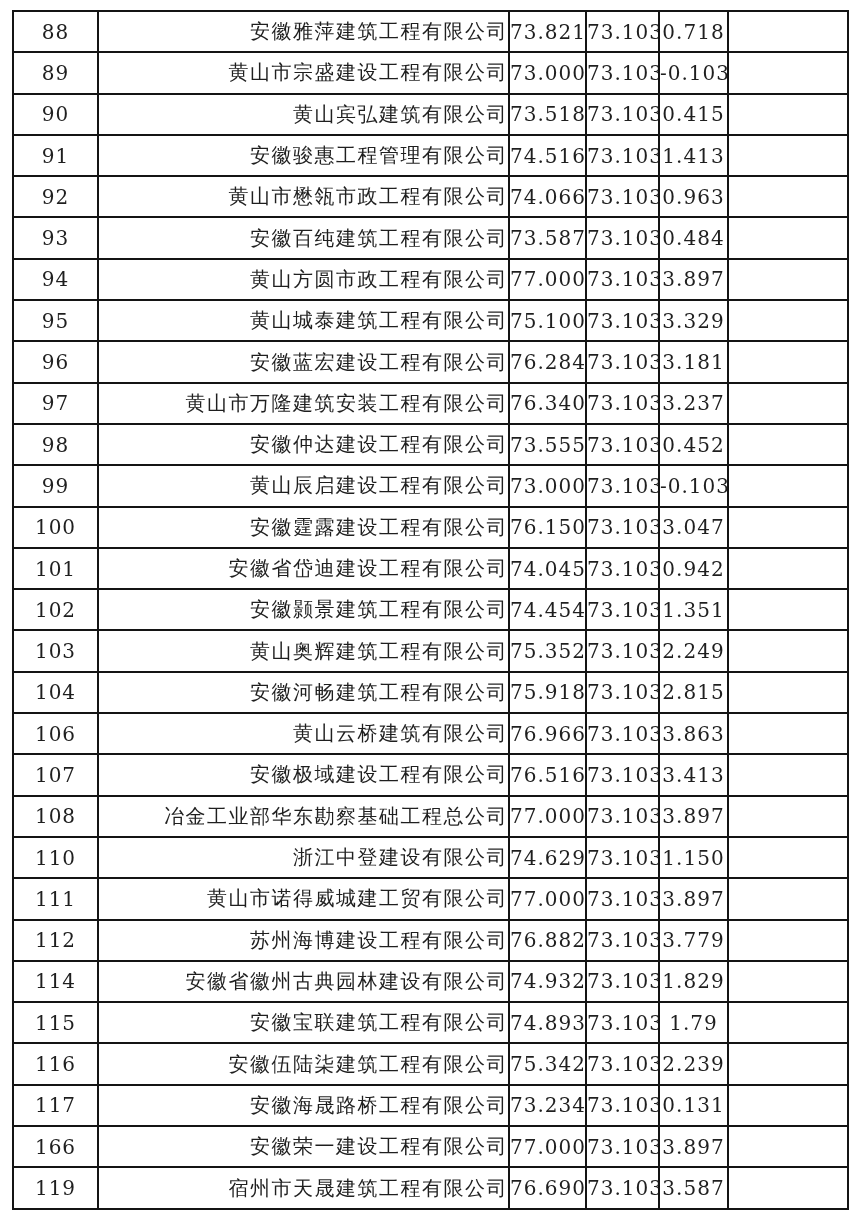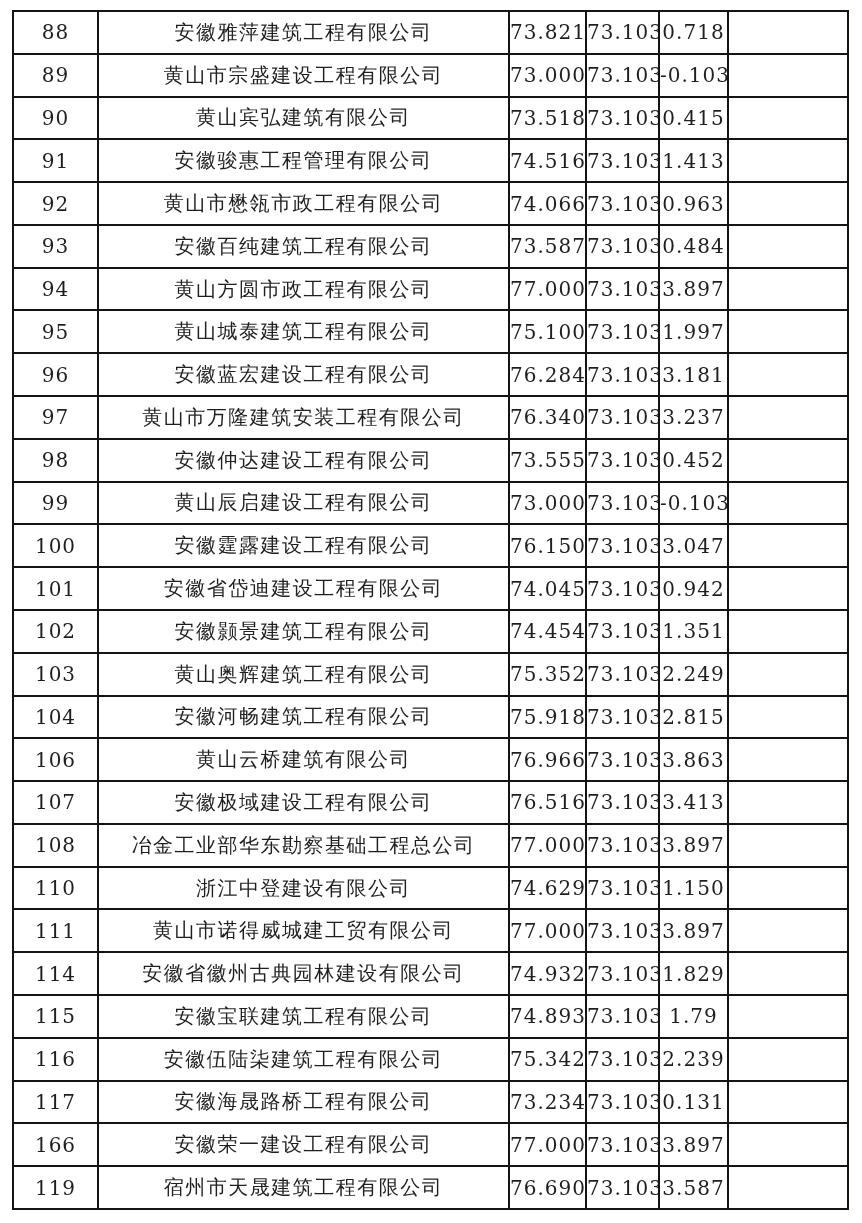--- a/index.html
+++ b/index.html
@@ -33,21 +33,21 @@
     white-space: nowrap;
     vertical-align: middle;
     padding: 0;
   }
   td.cell-no {
     text-align: center;
     font-size: 20px;
     letter-spacing: 1px;
   }
   td.cell-company {
-    text-align: center;
+    text-align: right;
     padding-left: 7px;
     font-size: 20px;
     letter-spacing: 1.5px;
   }
   td.cell-num {
     text-align: center;
     font-size: 20px;
     letter-spacing: 1px;
   }
   td.cell-remark {
@@ -122,21 +122,21 @@
           <td class="cell-num">77.000</td>
           <td class="cell-num">73.103</td>
           <td class="cell-num">3.897</td>
           <td class="cell-remark"></td>
         </tr>
         <tr>
           <td class="cell-no">95</td>
           <td class="cell-company">黄山城泰建筑工程有限公司</td>
           <td class="cell-num">75.100</td>
           <td class="cell-num">73.103</td>
-          <td class="cell-num">1.997</td>
+          <td class="cell-num">3.329</td>
           <td class="cell-remark"></td>
         </tr>
         <tr>
           <td class="cell-no">96</td>
           <td class="cell-company">安徽蓝宏建设工程有限公司</td>
           <td class="cell-num">76.284</td>
           <td class="cell-num">73.103</td>
           <td class="cell-num">3.181</td>
           <td class="cell-remark"></td>
         </tr>
@@ -235,20 +235,28 @@
           <td class="cell-num">73.103</td>
           <td class="cell-num">1.150</td>
           <td class="cell-remark"></td>
         </tr>
         <tr>
           <td class="cell-no">111</td>
           <td class="cell-company">黄山市诺得威城建工贸有限公司</td>
           <td class="cell-num">77.000</td>
           <td class="cell-num">73.103</td>
           <td class="cell-num">3.897</td>
+          <td class="cell-remark"></td>
+        </tr>
+        <tr>
+          <td class="cell-no">112</td>
+          <td class="cell-company">苏州海博建设工程有限公司</td>
+          <td class="cell-num">76.882</td>
+          <td class="cell-num">73.103</td>
+          <td class="cell-num">3.779</td>
           <td class="cell-remark"></td>
         </tr>
         <tr>
           <td class="cell-no">114</td>
           <td class="cell-company">安徽省徽州古典园林建设有限公司</td>
           <td class="cell-num">74.932</td>
           <td class="cell-num">73.103</td>
           <td class="cell-num">1.829</td>
           <td class="cell-remark"></td>
         </tr>

